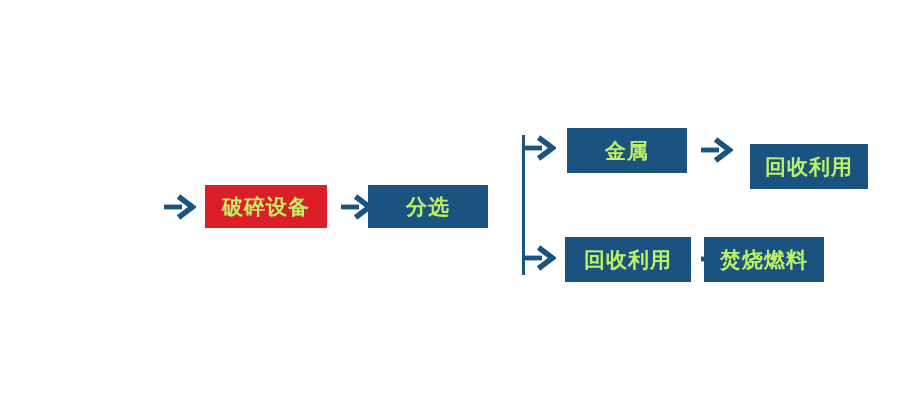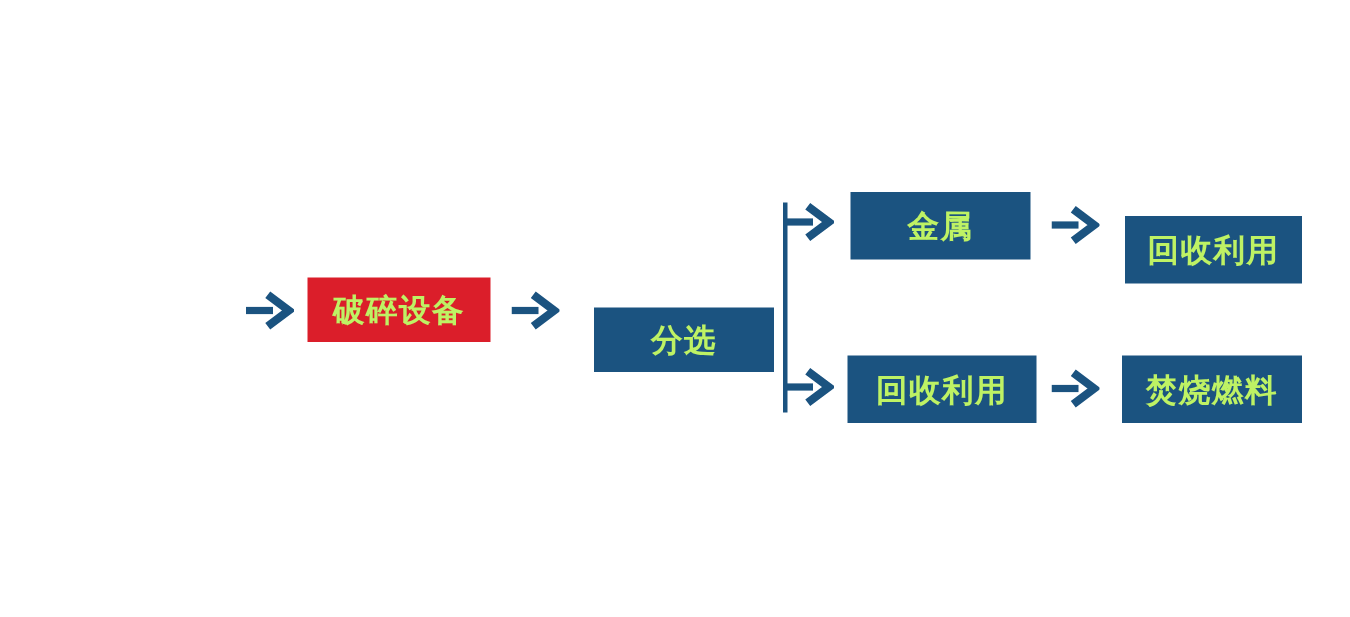--- a/index.html
+++ b/index.html
@@ -40,25 +40,25 @@
     left: 522px;
     top: 135px;
     width: 3px;
     height: 140px;
     background: #1B5380;
   }
 
   
   #node-bulky      { left: 33px;  top: 184px; width: 120px; height: 44px; }
   #node-crush      { left: 205px; top: 185px; width: 122px; height: 43px; }
-  #node-sort       { left: 396px; top: 185px; width: 120px; height: 43px; margin-top: 20px; }
+  #node-sort       { left: 368px; top: 185px; width: 120px; height: 43px; }
   #node-metal      { left: 567px; top: 128px; width: 120px; height: 45px; }
   #node-recycle    { left: 750px; top: 144px; width: 118px; height: 45px; }
   #node-wood       { left: 565px; top: 237px; width: 126px; height: 45px; }
-  #node-fuel       { left: 748px; top: 237px; width: 120px; height: 45px; }
+  #node-fuel       { left: 704px; top: 237px; width: 120px; height: 45px; }
 
   
   #arrow-1            { left: 164px; top: 194px; }
   #arrow-2            { left: 341px; top: 194px; }
   #arrow-branch-top   { left: 524px; top: 135px; }
   #arrow-branch-bot   { left: 524px; top: 245px; }
   #arrow-3            { left: 701px; top: 137px; }
   #arrow-4            { left: 701px; top: 246px; }
 </style>
 </head>

